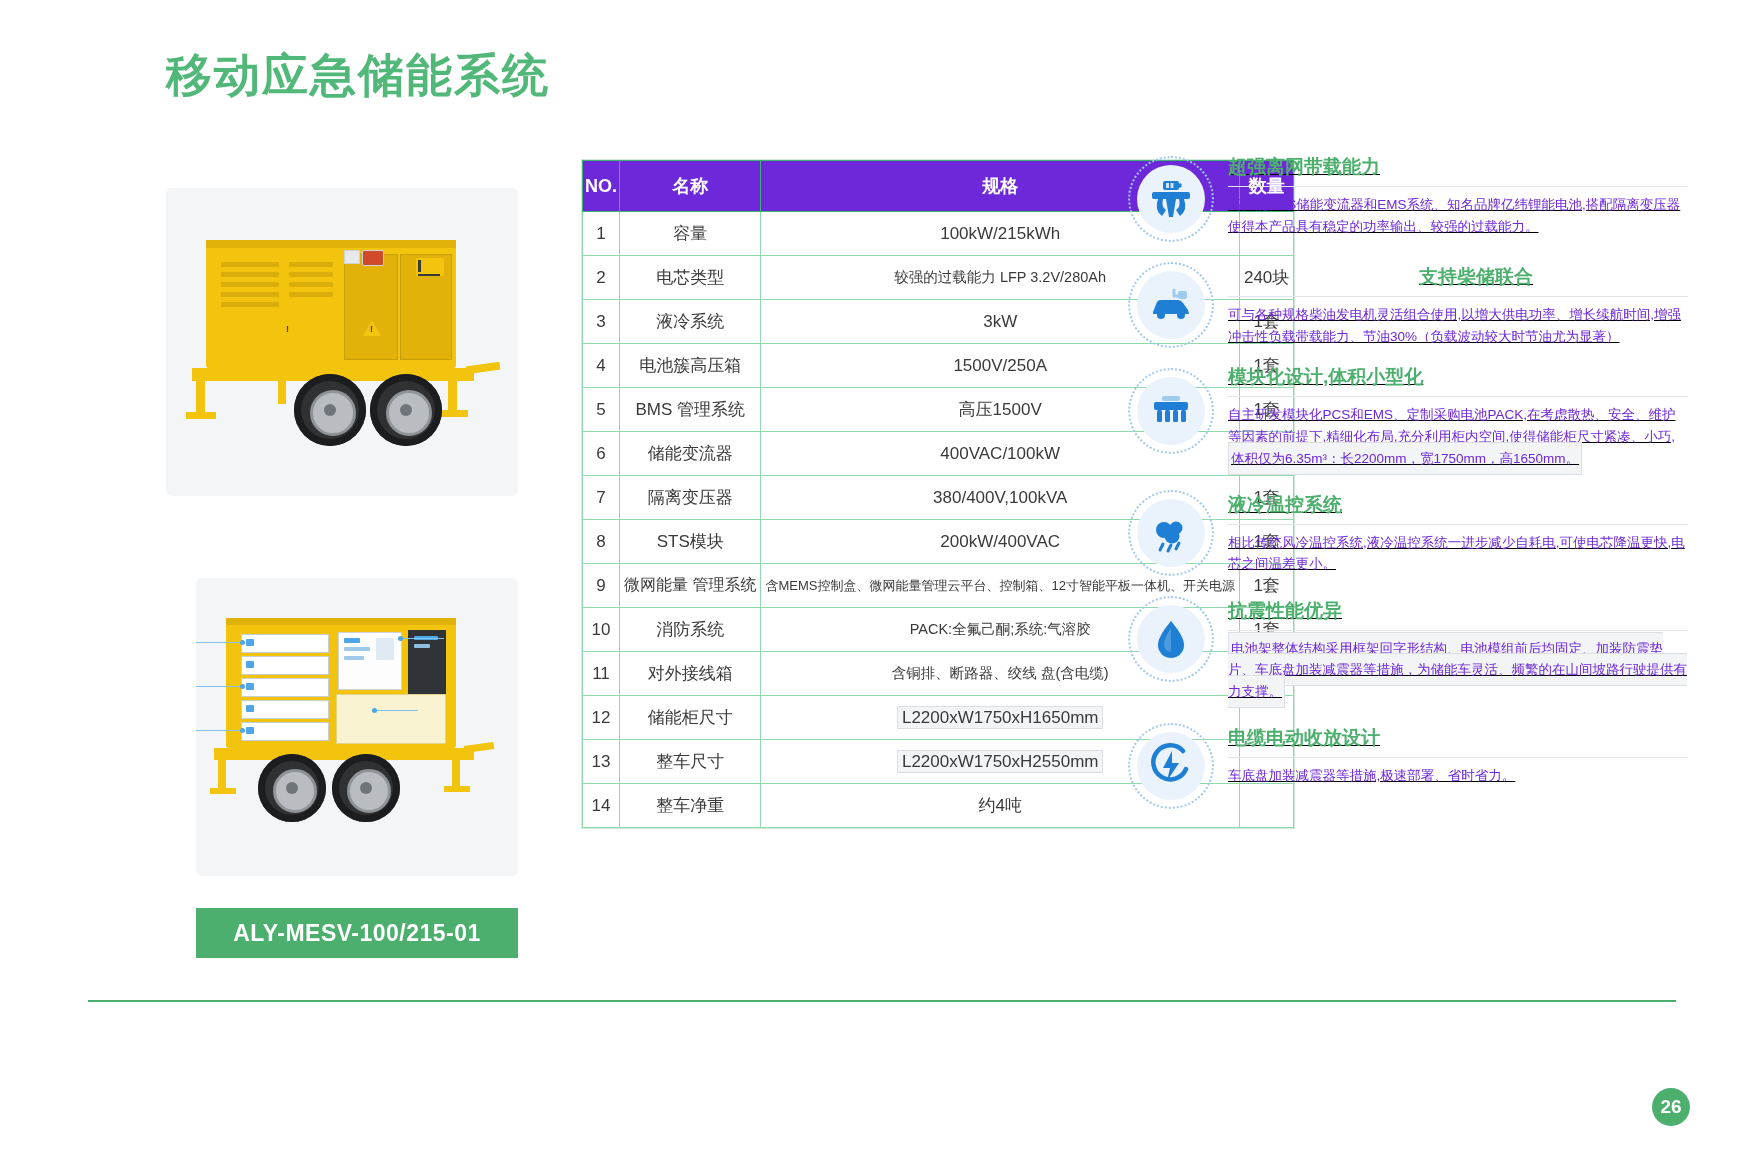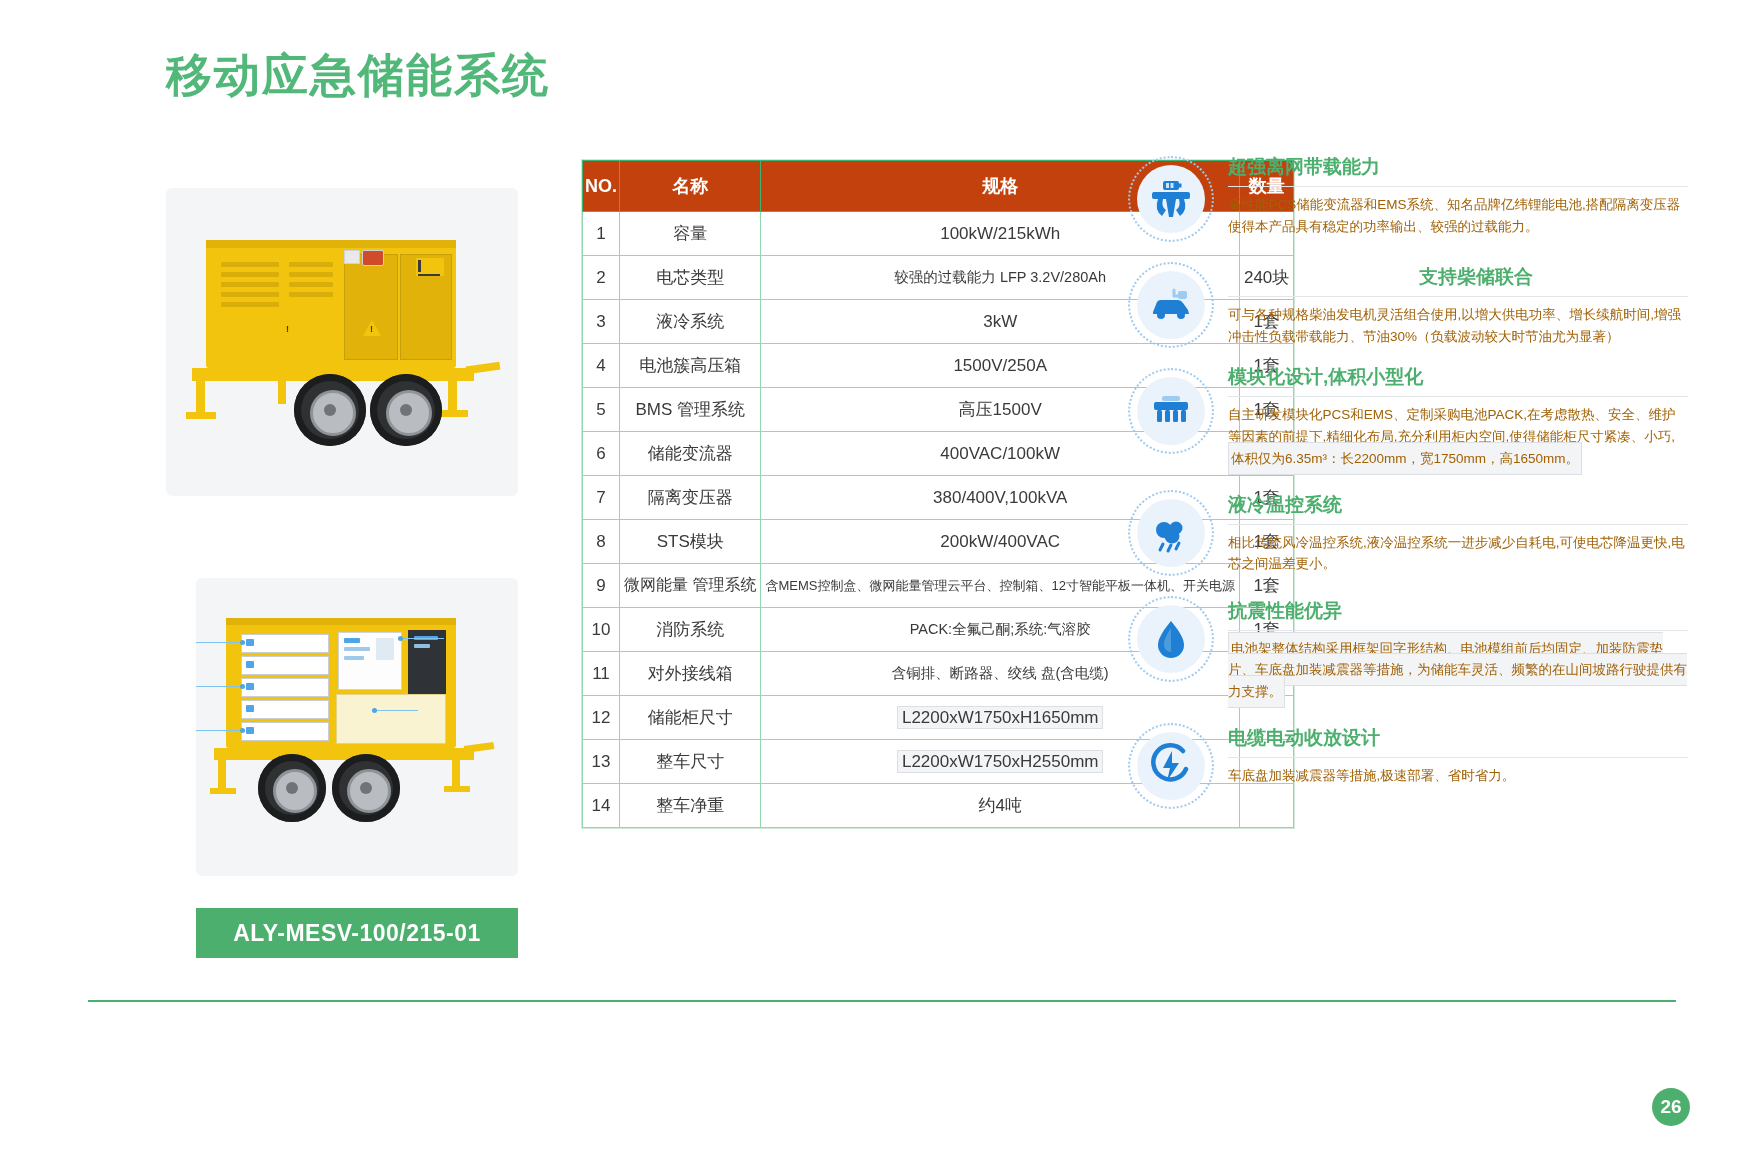--- a/index.html
+++ b/index.html
@@ -78,21 +78,21 @@
   .spec-table{
     position:absolute;left:582px;top:160px;
     width:526px;
     border-collapse:collapse;
     background:#fff;
     font-size:17px;
     color:#3a3a3a;
     box-shadow:0 0 0 1px #cfe8d7;
   }
   .spec-table th{
-    background:#c2410c;
+    background:#6d28d9;
     color:#ffffff;
     font-weight:700;
     font-size:18px;
     padding:13px 2px;
     border:1px solid #3cb371;
   }
   .spec-table td{
     border:1px solid #8fd9ab;
     padding:10px 4px;
     text-align:center;
@@ -117,27 +117,27 @@
   }
   .feat-icon .ring{
     position:absolute;inset:0;border-radius:50%;
     border:2px dotted #9fc9ec;
   }
   .feat-icon .disc{
     position:absolute;left:9px;top:9px;right:9px;bottom:9px;
     border-radius:50%;background:#eaf3fb;
   }
   .feat-icon svg{position:absolute;left:20px;top:20px;width:46px;height:46px;}
-  .feat-body{flex:1;padding-top:6px;}
+  .feat-body{flex:1;padding-top:6px;text-decoration:underline;}
   .feat-title{
     color:#4caf6d;font-size:19px;font-weight:700;margin-bottom:6px;
   }
   .feat-rule{height:1px;background:#e3e6e9;margin-bottom:7px;width:100%;}
   .feat-text{
-    font-size:13.5px;line-height:1.62;color:#a16207;
+    font-size:13.5px;line-height:1.62;color:#6d28d9;
   }
   .feat-text .boxed{background:#f3f4f6;border:1px solid #dcdfe3;padding:8px 2px;}
 
   .f1 .feat-body{padding-top:2px;}
   .f2 .feat-title{margin-left:36px;text-align:center;}
   .f3 .feat-body{padding-top:0px;}
 
   
   .bottom-rule{
     position:absolute;left:88px;top:1000px;width:1588px;height:2px;background:#4caf6d;

